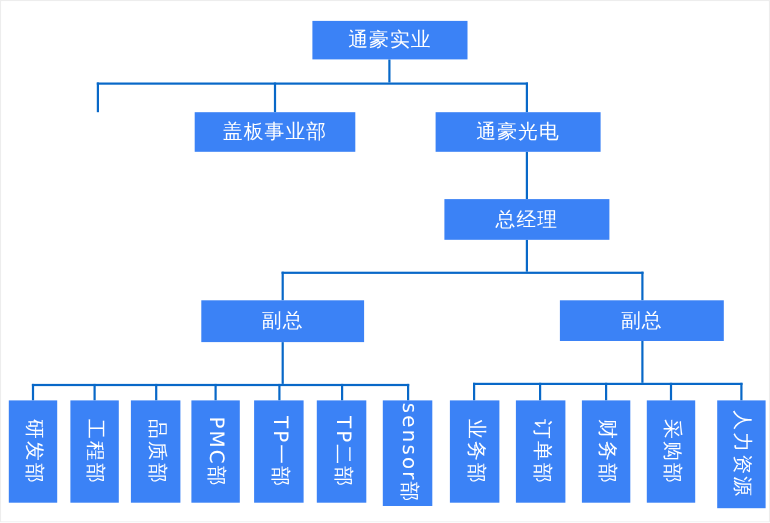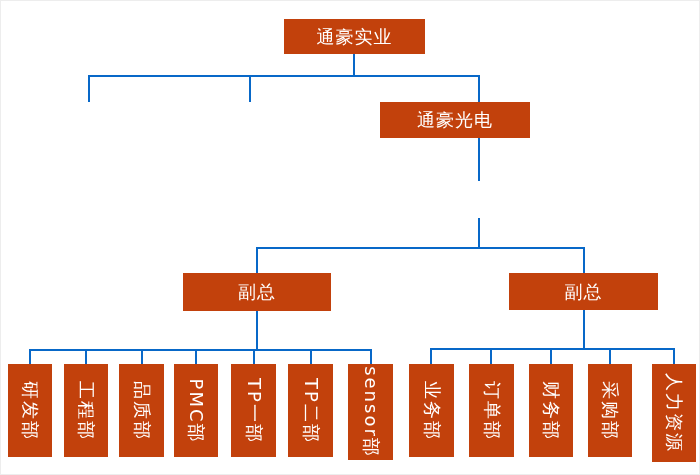--- a/index.html
+++ b/index.html
@@ -7,21 +7,21 @@
     position:relative;
     width:700px;height:475px;
     box-sizing:border-box;
     background:#ffffff;
     border:1px solid #ededed;
     font-family:"DejaVu Sans","Liberation Sans",sans-serif;
     overflow:hidden;
   }
   .node{
     position:absolute;
-    background:#c2410c;
+    background:#3b82f6;
     color:#ffffff;
     display:flex;
     align-items:center;
     justify-content:center;
     font-size:18px;
     line-height:1;
     letter-spacing:1px;
   }
   .vnode{letter-spacing:0;}
   .vnode .vtext{
@@ -64,22 +64,24 @@
   <div class="line" style="left:582px;top:309px;width:2px;height:38px;"></div>
   <div class="line" style="left:429px;top:347px;width:245px;height:2px;"></div>
   <div class="line" style="left:429px;top:347px;width:2px;height:16px;"></div>
   <div class="line" style="left:489px;top:347px;width:2px;height:16px;"></div>
   <div class="line" style="left:549px;top:347px;width:2px;height:16px;"></div>
   <div class="line" style="left:608px;top:347px;width:2px;height:16px;"></div>
   <div class="line" style="left:672px;top:347px;width:2px;height:16px;"></div>
 
   <div class="node" style="left:283px;top:18px;width:141px;height:35px;">通豪实业</div>
 
-  <div class="node" style="left:379px;top:101px;width:150px;height:36px;">通豪光电</div>
+  <div class="node" style="left:176px;top:101px;width:146px;height:36px;">盖板事业部</div>
+  <div class="node" style="left:395px;top:101px;width:150px;height:36px;">通豪光电</div>
 
+  <div class="node" style="left:403px;top:180px;width:150px;height:37px;">总经理</div>
 
   <div class="node" style="left:182px;top:272px;width:148px;height:38px;">副总</div>
   <div class="node" style="left:508px;top:272px;width:149px;height:37px;">副总</div>
 
   <div class="node vnode" style="left:7px;top:363px;width:44px;height:93px;">
     <span class="vtext">研发部</span>
   </div>
   <div class="node vnode" style="left:63px;top:363px;width:44px;height:93px;">
     <span class="vtext">工程部</span>
   </div>

